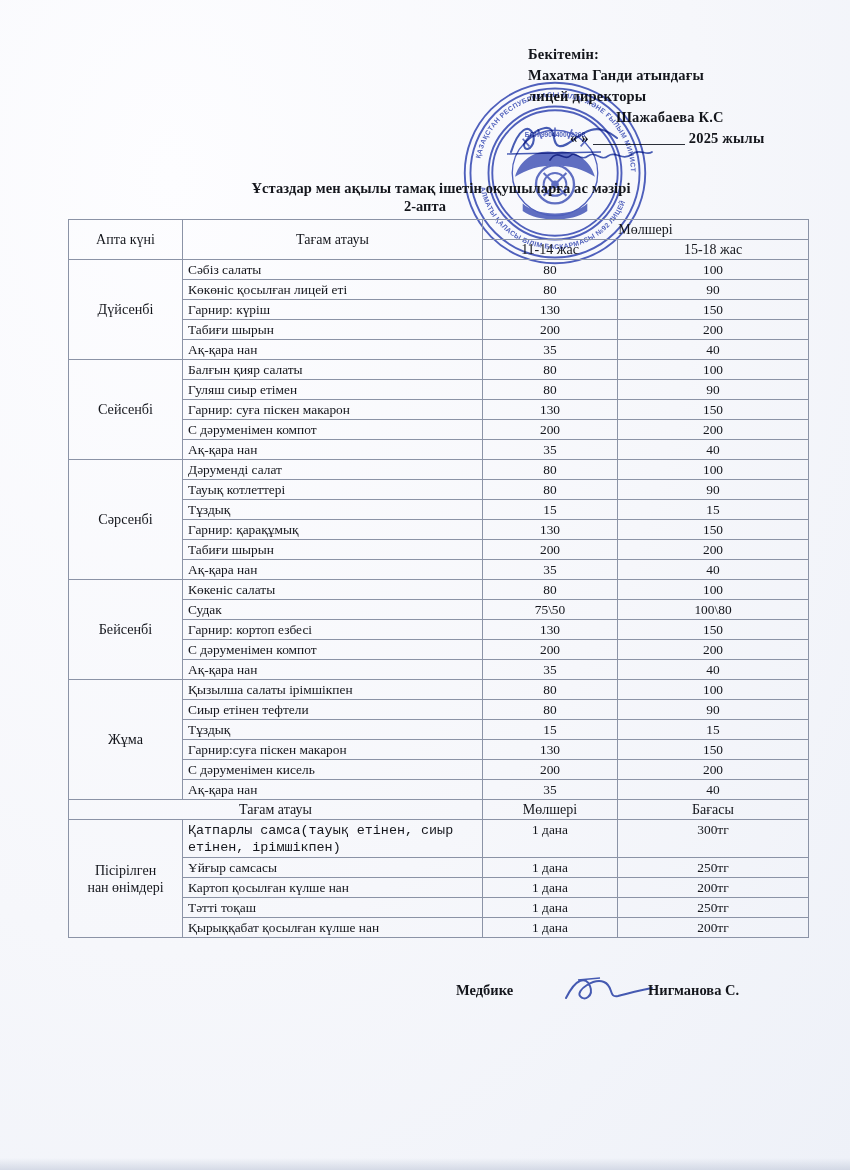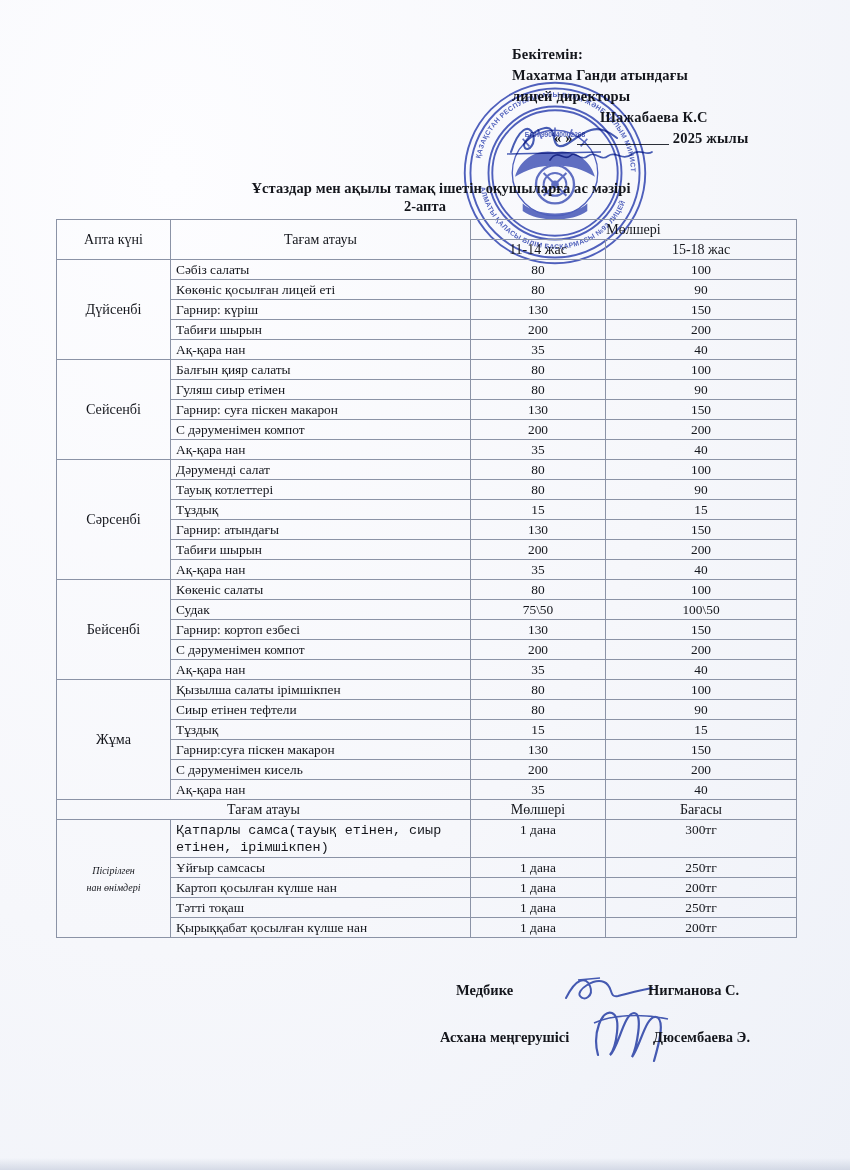--- a/index.html
+++ b/index.html
@@ -33,21 +33,21 @@
   .approval {
     position: absolute;
     left: 512px;
     top: 44px;
     width: 330px;
     font-weight: bold;
     font-size: 14.5px;
     line-height: 21px;
     letter-spacing: .2px;
   }
-  .approval div { white-space: nowrap; }
+  .approval div { white-space: nowrap; margin-left: 16px; }
   .sign-name { padding-left: 88px; }
   .date-line { padding-left: 42px; }
   .date-blank {
     display: inline-block;
     width: 92px;
     border-bottom: 1px solid #2b2f38;
     height: 14px;
     vertical-align: -2px;
     margin: 0 4px;
   }
@@ -87,21 +87,21 @@
     left: 0; right: 0;
     top: 198px;
     text-align: center;
     font-weight: bold;
     font-size: 14.5px;
   }
 
   
   table.menu {
     position: absolute;
-    left: 56px;
+    left: 68px;
     top: 219px;
     width: 740px;
     border-collapse: collapse;
     table-layout: fixed;
     font-size: 13.4px;
     padding-left: 44px;
   }
   table.menu td, table.menu th {
     border: 1px solid #8b93a6;
     padding: 1px 5px;
@@ -123,23 +123,22 @@
   .col-dish  { width: 300px; }
   .col-q1    { width: 135px; }
   .col-q2    { width: 191px; }
 
   tr.band td { border-top: 1px solid #8b93a6; margin-top: 12px; }
   td.sub-head { font-weight: bold; text-align:center; font-size: 14px; }
 
   td.bakery-label {
     font-weight: bold;
     text-align: center;
-    font-size: 10px;
+    font-size: 14px;
     line-height: 19px;
-    font-style: italic;
   }
   td.bakery-dish { text-align:left; padding-left: 8px; line-height: 19px; }
   td.bakery-dish.two-line { height: 38px; font-family: Liberation Mono, monospace; }
 
   
   .footer {
     position: absolute;
     left: 440px;
     top: 982px;
     width: 380px;
@@ -298,21 +297,21 @@
           <td class="dish">Тауық котлеттері</td>
           <td class="qty">80</td>
           <td class="qty">90</td>
         </tr>
         <tr>
           <td class="dish">Тұздық</td>
           <td class="qty">15</td>
           <td class="qty">15</td>
         </tr>
         <tr>
-          <td class="dish">Гарнир: атындағы</td>
+          <td class="dish">Гарнир: қарақұмық</td>
           <td class="qty">130</td>
           <td class="qty">150</td>
         </tr>
         <tr>
           <td class="dish">Табиғи шырын</td>
           <td class="qty">200</td>
           <td class="qty">200</td>
         </tr>
         <tr>
           <td class="dish">Ақ-қара нан</td>
@@ -321,21 +320,21 @@
         </tr>
         <tr class="band">
           <td class="day" rowspan="5">Бейсенбі</td>
           <td class="dish">Көкеніс салаты</td>
           <td class="qty">80</td>
           <td class="qty">100</td>
         </tr>
         <tr>
           <td class="dish">Судак</td>
           <td class="qty">75\50</td>
-          <td class="qty">100\50</td>
+          <td class="qty">100\80</td>
         </tr>
         <tr>
           <td class="dish">Гарнир: кортоп езбесі</td>
           <td class="qty">130</td>
           <td class="qty">150</td>
         </tr>
         <tr>
           <td class="dish">С дәруменімен компот</td>
           <td class="qty">200</td>
           <td class="qty">200</td>
@@ -415,23 +414,15 @@
 
   <div class="footer">
     <div class="frow medic">
       <span class="frole">Медбике</span>
       <svg class="sig-scrawl" style="left:120px; top:-10px; width:96px; height:34px;" viewBox="0 0 96 34">
         <path d="M6 26 C16 6 26 4 30 14 C34 24 24 30 20 24 C16 18 34 6 44 10 C54 14 48 26 58 24 C70 21 80 18 92 16" fill="none" stroke="#2740a8" stroke-width="2" stroke-linecap="round"></path>
         <path d="M18 8 L40 6" fill="none" stroke="#2740a8" stroke-width="1.6"></path>
       </svg>
       <span class="fname">Нигманова С.</span>
     </div>
-    <div class="frow chef">
-      <span class="frole">Асхана меңгерушісі</span>
-      <svg class="sig-scrawl" style="left:148px; top:-26px; width:86px; height:62px;" viewBox="0 0 86 62">
-        <path d="M10 52 C4 30 14 6 24 10 C34 14 28 44 22 52 C30 46 36 10 46 10 C56 10 48 46 44 54 C52 44 58 12 68 14 C78 16 70 44 66 58" fill="none" stroke="#2740a8" stroke-width="2.2" stroke-linecap="round"></path>
-        <path d="M6 20 C24 12 52 10 80 16" fill="none" stroke="#2740a8" stroke-width="1.6"></path>
-      </svg>
-      <span class="fname">Дюсембаева Э.</span>
-    </div>
   </div>
 
 </div>
 
 </body></html>

